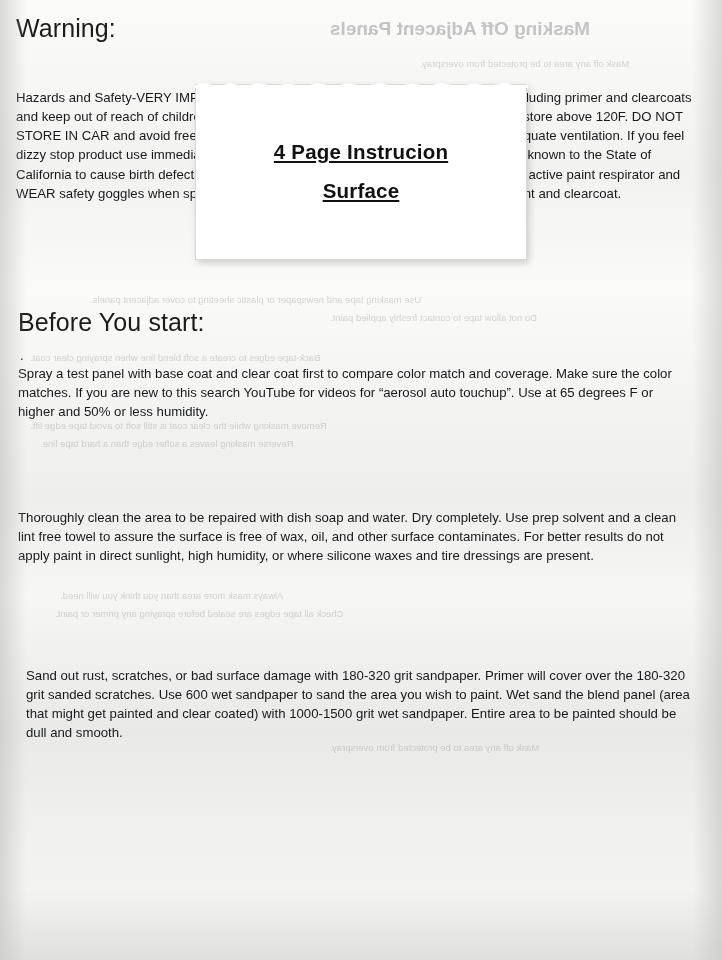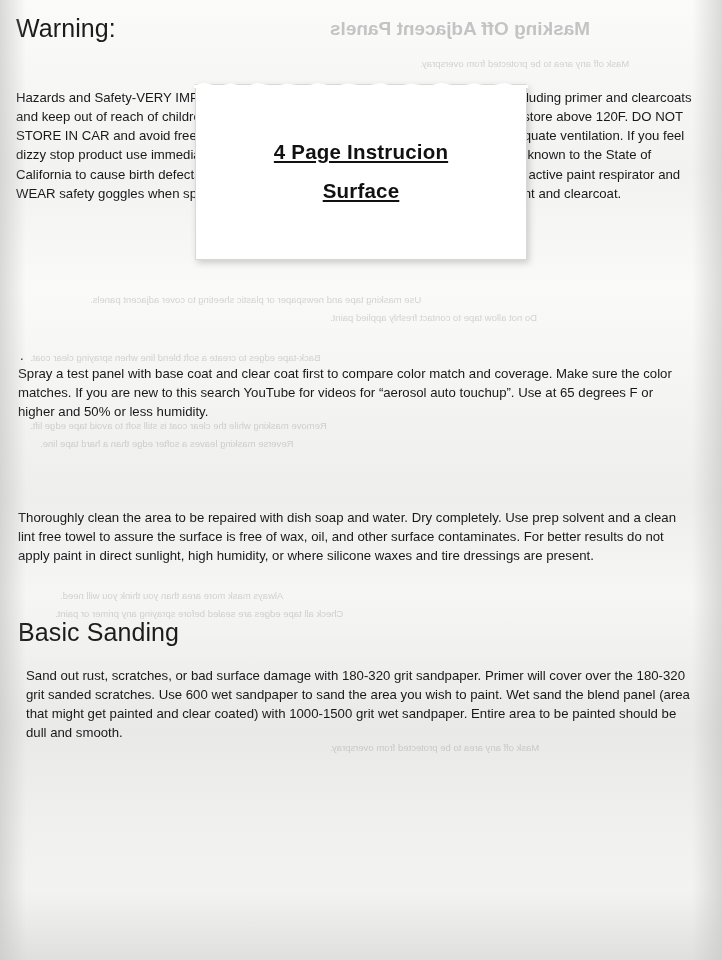--- a/index.html
+++ b/index.html
@@ -156,26 +156,26 @@
   <div class="ghost ghost-xs" style="left:40px; top:438px;">Reverse masking leaves a softer edge than a hard tape line.</div>
   <div class="ghost ghost-xs" style="left:60px; top:590px;">Always mask more area than you think you will need.</div>
   <div class="ghost ghost-xs" style="left:55px; top:608px;">Check all tape edges are sealed before spraying any primer or paint.</div>
   <div class="ghost ghost-xs" style="left:330px; top:742px;">Mask off any area to be protected from overspray.</div>
 
   <div class="content">
 
     <h1 class="sec blk" id="warning-heading">Warning:</h1>
     <div class="body-text blk" id="warning-body">Hazards and Safety-VERY IMPORTANT. Do not breathe vapors from touch-up paint including primer and clearcoats and keep out of reach of children. Call a physician IMMEDIATELY if swallowed. Do not store above 120F. DO NOT STORE IN CAR and avoid freezing. Follow local laws for proper disposal. Use with adequate ventilation. If you feel dizzy stop product use immediately and call physician. This product contains chemicals known to the State of California to cause birth defects, cancer and other reproductive harm. Use an approved active paint respirator and WEAR safety goggles when spraying to protect your eyes. This includes the primer, paint and clearcoat.</div>
 
+    <h1 class="sec blk" id="before-heading">Before You start:</h1>
     <div class="blk" id="before-dot">.</div>
     <div class="body-text blk" id="before-body">Spray a test panel with base coat and clear coat first to compare color match and coverage. Make sure the color matches.  If you are new to this search YouTube for videos for “aerosol auto touchup”.  Use at 65 degrees F or higher and 50% or less humidity.</div>
 
     <div class="body-text blk" id="surface-body">Thoroughly clean the area to be repaired with dish soap and water.  Dry completely. Use prep solvent and a clean lint free towel to assure the surface is free of wax, oil, and other surface contaminates. For better results do not apply paint in direct sunlight, high humidity, or where silicone waxes and tire dressings are present.</div>
 
-    <h1 class="sec blk" id="sanding-heading">Basic Sanding</h1>
     <div class="body-text blk" id="sanding-body">Sand out rust, scratches, or bad surface damage with 180-320 grit sandpaper. Primer will cover over the 180-320 grit sanded scratches. Use 600 wet sandpaper to sand the area you wish to paint. Wet sand the blend panel (area that might get painted and clear coated) with 1000-1500 grit wet sandpaper. Entire area to be painted should be dull and smooth.</div>
 
     <div class="label-card">
       <div class="label-line">4 Page Instrucion</div>
       <div class="label-line">Surface</div>
     </div>
 
   </div>
 
   <div class="paper-shade-left"></div>

